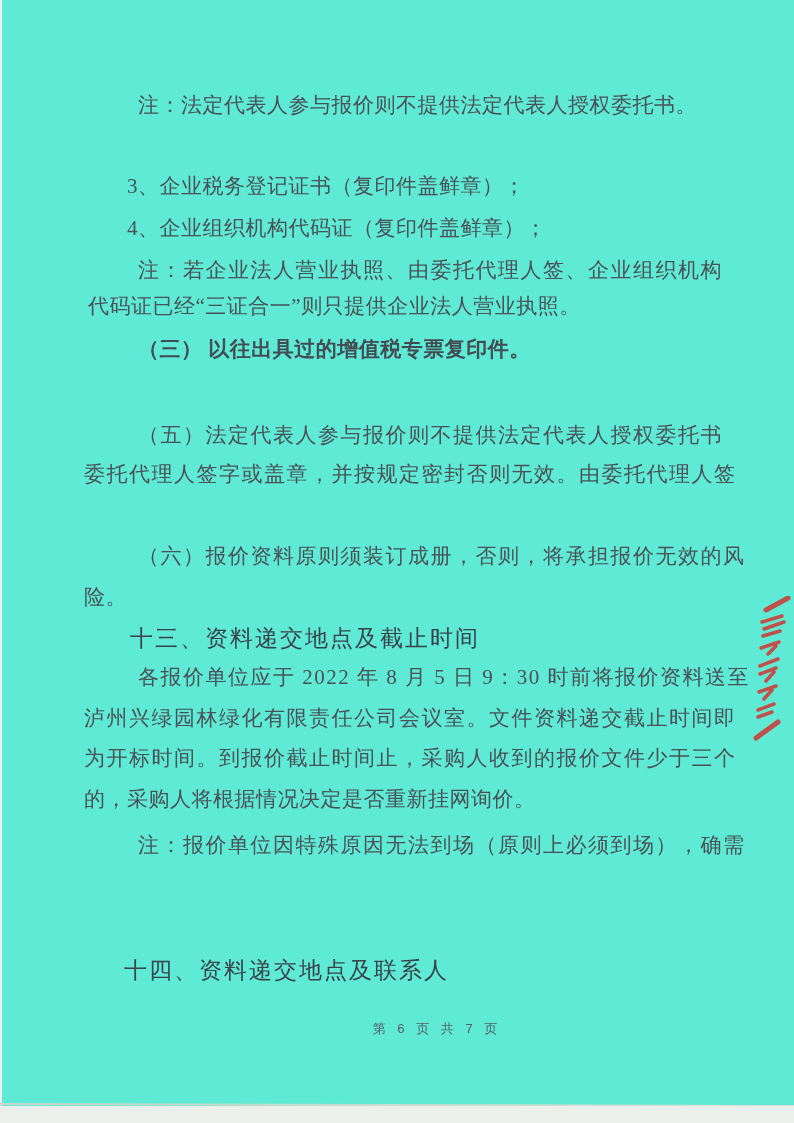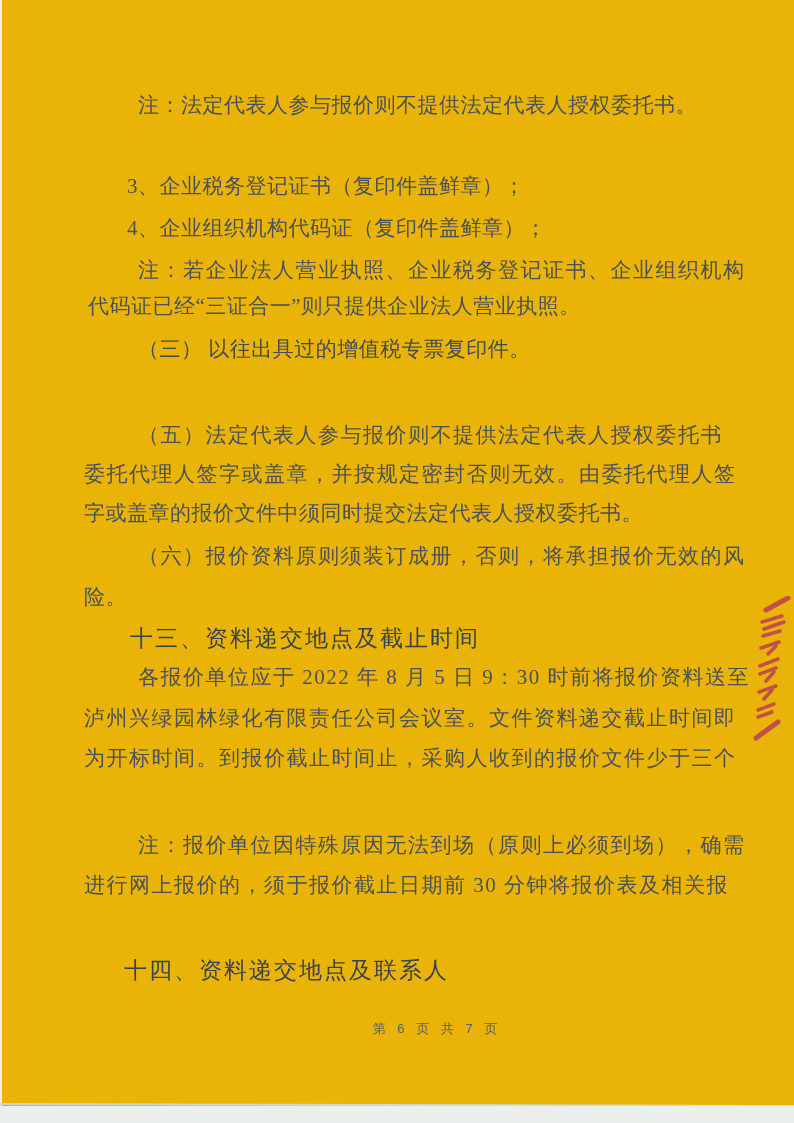--- a/index.html
+++ b/index.html
@@ -1,37 +1,37 @@
 <!DOCTYPE html>
 <html><head>
 <meta charset="utf-8">
 <style>
   html,body{margin:0;padding:0;background:#ffffff;}
   .page{
     position:relative;
     width:794px;height:1123px;
-    background:#eab308;
+    background:#5eead4;
     overflow:hidden;
     font-family:"Liberation Serif","DejaVu Serif",serif;
   }
   .edge-left{
     position:absolute;left:0;top:0;width:2px;height:100%;
     background:#eeeeec;
   }
   .doc-line{
     position:absolute;
     white-space:nowrap;
     font-size:21px;
     letter-spacing:1.5px;
     color:#4a5158;
     line-height:26px;
   }
   .tight{letter-spacing:0.5px;}
   .bold-serif{
-    font-weight:400;
+    font-weight:700;
     color:#434b53;
   }
   .heading{
     font-family:"Liberation Sans","DejaVu Sans",sans-serif;
     font-weight:400;
     font-size:23px;
     letter-spacing:2px;
     color:#39434d;
   }
   .footer-line{
@@ -63,34 +63,33 @@
 </style>
 </head>
 <body>
 
 <div class="page">
   <div class="edge-left"></div>
 
   <div class="doc-line tight" style="top:92px;left:138px">注：法定代表人参与报价则不提供法定代表人授权委托书。</div>
   <div class="doc-line tight" style="top:173px;left:127px">3、企业税务登记证书（复印件盖鲜章）；</div>
   <div class="doc-line tight" style="top:215px;left:127px">4、企业组织机构代码证（复印件盖鲜章）；</div>
-  <div class="doc-line" style="top:257px;left:138px">注：若企业法人营业执照、企业税务登记证书、企业组织机构</div>
+  <div class="doc-line" style="top:257px;left:138px">注：若企业法人营业执照、由委托代理人签、企业组织机构</div>
   <div class="doc-line tight" style="top:293px;left:88px">代码证已经“三证合一”则只提供企业法人营业执照。</div>
   <div class="doc-line tight bold-serif" style="top:336px;left:138px">（三） 以往出具过的增值税专票复印件。</div>
   <div class="doc-line" style="top:422px;left:138px">（五）法定代表人参与报价则不提供法定代表人授权委托书</div>
   <div class="doc-line" style="top:461px;left:84px">委托代理人签字或盖章，并按规定密封否则无效。由委托代理人签</div>
-  <div class="doc-line tight" style="top:500px;left:84px">字或盖章的报价文件中须同时提交法定代表人授权委托书。</div>
   <div class="doc-line" style="top:543px;left:138px">（六）报价资料原则须装订成册，否则，将承担报价无效的风</div>
   <div class="doc-line tight" style="top:584px;left:84px">险。</div>
   <div class="doc-line heading" style="top:625px;left:130px">十三、资料递交地点及截止时间</div>
   <div class="doc-line" style="top:664px;left:138px">各报价单位应于 2022 年 8 月 5 日 9：30 时前将报价资料送至</div>
   <div class="doc-line" style="top:745px;left:84px">为开标时间。到报价截止时间止，采购人收到的报价文件少于三个</div>
   <div class="doc-line" style="top:705px;left:84px">泸州兴绿园林绿化有限责任公司会议室。文件资料递交截止时间即</div>
+  <div class="doc-line tight" style="top:786px;left:84px">的，采购人将根据情况决定是否重新挂网询价。</div>
   <div class="doc-line" style="top:832px;left:138px">注：报价单位因特殊原因无法到场（原则上必须到场），确需</div>
-  <div class="doc-line" style="top:872px;left:84px">进行网上报价的，须于报价截止日期前 30 分钟将报价表及相关报</div>
   <div class="doc-line heading" style="top:957px;left:124px">十四、资料递交地点及联系人</div>
 
   <div class="footer-line">第 6 页 共 7 页</div>
 
   <svg class="seal" viewBox="0 0 42 146" aria-hidden="true">
     <g stroke="#c2504a" fill="#c2504a" stroke-linecap="round">
       <path d="M14 14 L36 2" stroke-width="5" fill="none"></path>
       <path d="M10 26 L30 20 M12 33 L32 26 M11 40 L28 35" stroke-width="3.5" fill="none"></path>
       <path d="M9 52 L27 46 M16 58 L24 50" stroke-width="3.5" fill="none"></path>
       <path d="M8 70 L26 63 M8 78 L24 72 M14 85 L22 76" stroke-width="3.5" fill="none"></path>

